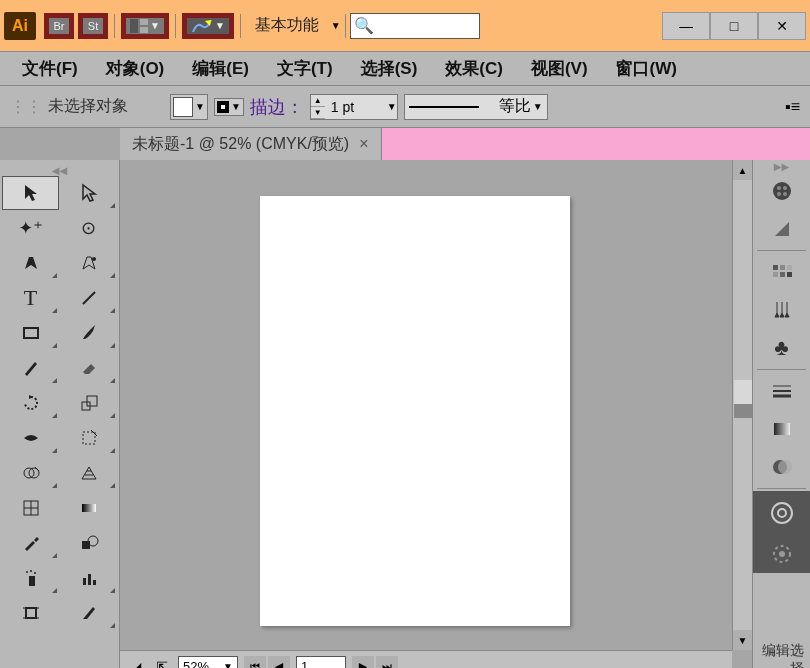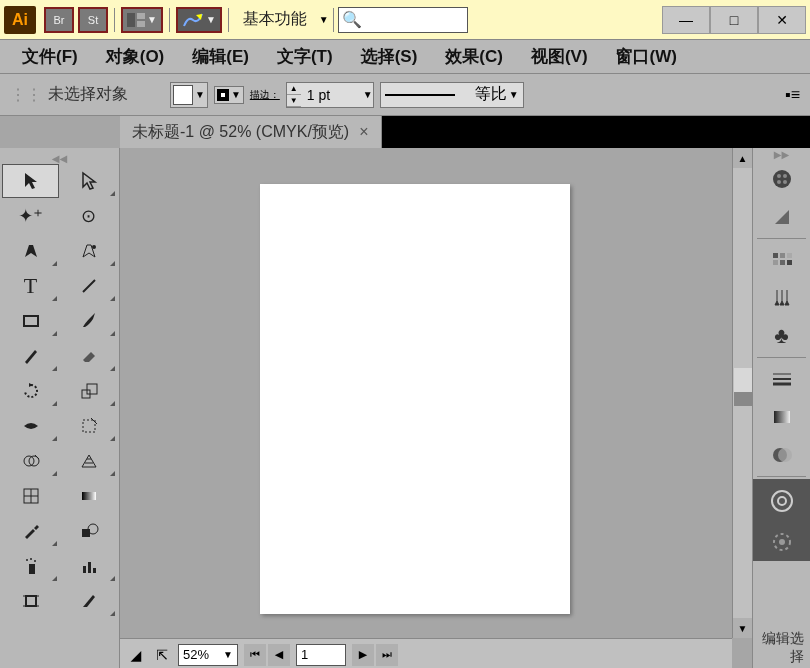--- a/index.html
+++ b/index.html
@@ -1,44 +1,44 @@
 <!DOCTYPE html>
 <html><head>
 <meta charset="utf-8">
 <style>
 * { box-sizing: border-box; margin: 0; padding: 0; font-family: "Microsoft YaHei", sans-serif; }
 body { width: 810px; height: 668px; background: #a6a6a6; overflow: hidden; }
-.titlebar { height: 40px; background: #fef9c3; display: flex; align-items: center; padding: 8px 4px; border-bottom: 1px solid #888; }
+.titlebar { height: 52px; background: #fdba74; display: flex; align-items: center; padding: 8px 4px; border-bottom: 1px solid #888; }
 .ai-logo { width: 32px; height: 28px; background: #4a2a00; color: #ff9a00; font-weight: bold; font-size: 16px; display: flex; align-items: center; justify-content: center; margin-right: 6px; border-radius: 2px; }
-.tb-btn { height: 26px; min-width: 30px; background: #7a7a7a; border: 2px solid #7f1d1d; color: #eee; font-size: 11px; display: flex; align-items: center; justify-content: center; margin: 16px 2px; padding: 0 4px; }
+.tb-btn { height: 26px; min-width: 30px; background: #7a7a7a; border: 5px solid #7f1d1d; color: #eee; font-size: 11px; display: flex; align-items: center; justify-content: center; margin: 16px 2px; padding: 0 4px; }
 .tb-sep { width: 1px; height: 24px; background: #888; margin: 0 4px; }
 .workspace-label { font-size: 16px; color: #222; margin: 0 10px; }
 .dropdown-arrow { font-size: 10px; margin-left: 2px; }
 .search-box { width: 130px; height: 26px; background: #fff; border: 1px solid #555; display: flex; align-items: center; padding: 0 4px; }
 .win-controls { margin-left: auto; display: flex; }
 .win-btn { width: 48px; height: 28px; border: 1px solid #999; background: #c8c8c8; display: flex; align-items: center; justify-content: center; font-size: 14px; }
 
 .menubar { height: 34px; background: #b8b8b8; display: flex; align-items: center; padding: 0 8px; border-bottom: 1px solid #888; font-weight: bold; }
 .menu-item { padding: 4px 14px; font-size: 17px; color: #111; cursor: default; }
 
 .controlbar { height: 42px; background: #b8b8b8; display: flex; align-items: center; padding: 0 10px; border-bottom: 1px solid #888; gap: 6px; }
 .cb-label { font-size: 16px; color: #333; }
 .swatch { width: 20px; height: 20px; border: 1px solid #555; }
 .swatch.white { background: #fff; }
 .swatch-drop { display: flex; align-items: center; border: 1px solid #777; padding: 2px; background: #ccc; }
-.stroke-link { color: #000000; text-decoration: underline; font-size: 10px; }
+.stroke-link { color: #4c1d95; font-size: 18px; }
 .spinner { display: flex; align-items: center; border: 1px solid #777; background: #ddd; height: 26px; }
 .spinner-btns { display: flex; flex-direction: column; width: 14px; }
 .spinner-btn { height: 12px; font-size: 8px; display: flex; align-items: center; justify-content: center; border-bottom: 1px solid #999; }
 .spinner-val { padding: 0 6px; font-size: 14px; min-width: 60px; }
 .profile-box { display: flex; align-items: center; border: 1px solid #777; background: #ddd; height: 26px; padding: 0 4px; }
 .profile-line { width: 70px; height: 2px; background: #000; }
 .cb-menu { margin-left: auto; }
 
-.tabbar { height: 32px; background: #000000; display: flex; align-items: center; margin-left: 120px; }
+.tabbar { height: 32px; background: #f9a8d4; display: flex; align-items: center; margin-left: 120px; }
 .doc-tab { height: 32px; background: #b8b8b8; display: flex; align-items: center; padding: 0 12px; font-size: 16px; color: #333; gap: 10px; border-right: 1px solid #888; }
 .tab-close { cursor: pointer; color: #555; }
 
 .workspace { display: flex; height: 522px; }
 .tool-panel { width: 120px; background: #b8b8b8; border-right: 1px solid #888; padding: 4px 2px; }
 .tool-handle { height: 12px; display: flex; align-items: center; justify-content: center; color: #888; font-size: 10px; }
 .tool-grid { display: grid; grid-template-columns: 1fr 1fr; gap: 1px; }
 .tool-cell { height: 34px; display: flex; align-items: center; justify-content: center; background: #b8b8b8; position: relative; }
 .tool-cell.selected { background: #d8d8d8; border: 1px solid #555; }
 .tool-tri { position: absolute; bottom: 2px; right: 2px; width: 0; height: 0; border-left: 5px solid transparent; border-bottom: 5px solid #555; }

